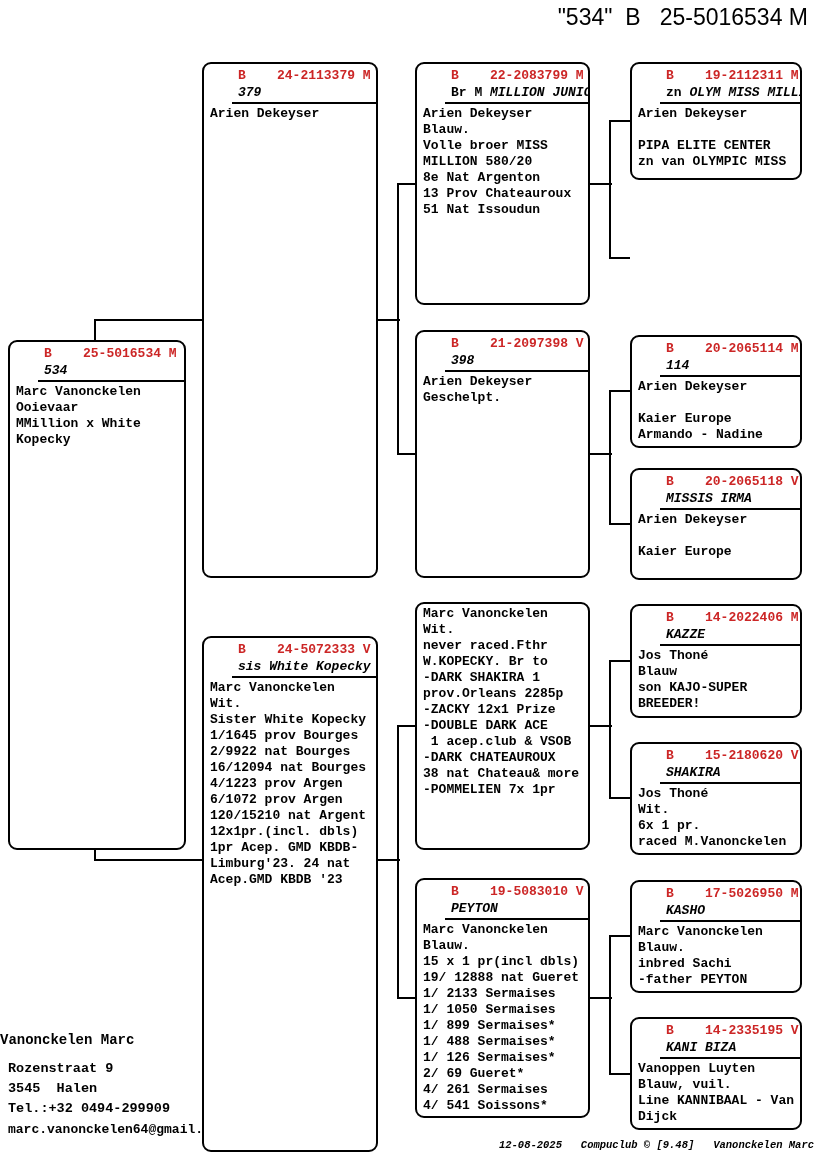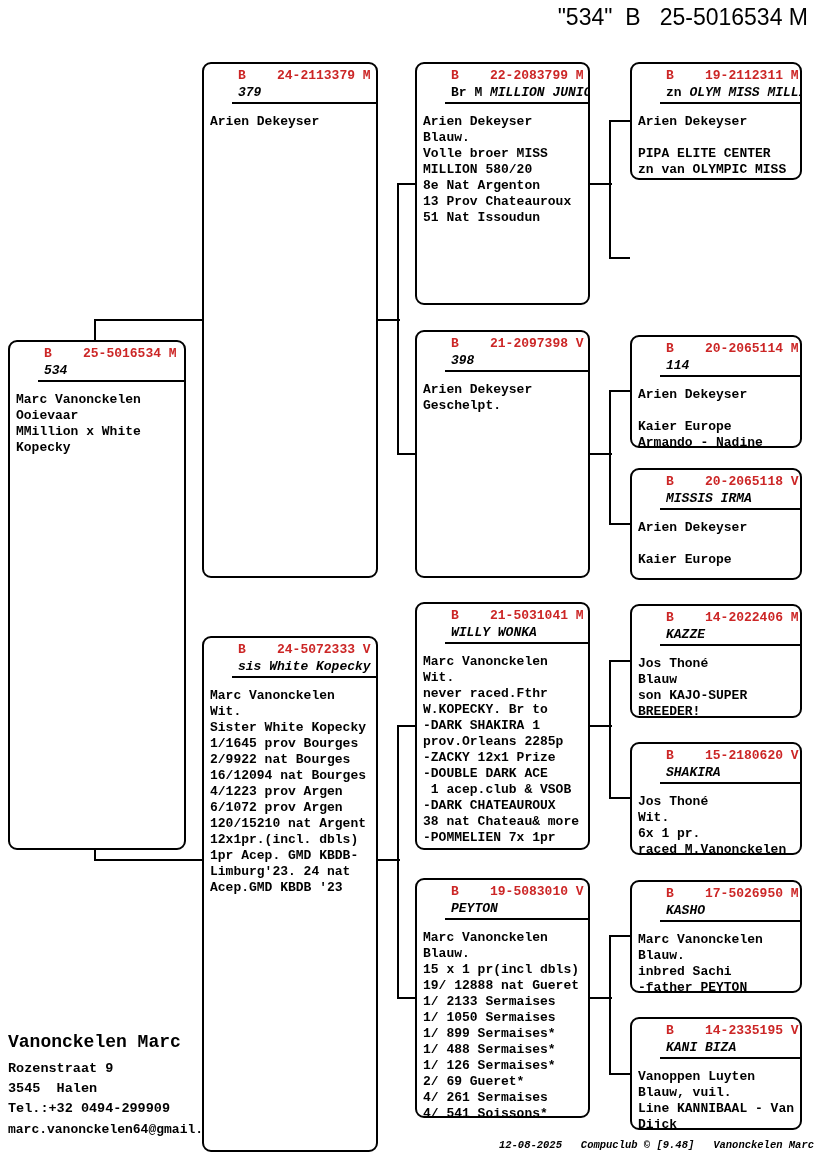--- a/index.html
+++ b/index.html
@@ -41,33 +41,33 @@
   }
   .pname {
     font-weight: bold;
     font-style: italic;
     font-size: 13px;
     line-height: 17px;
     white-space: pre;
     color: var(--ink);
   }
   .pname .prefix { font-style: normal; text-align: center; }
-  .pbody { padding: 10px 0 0 6px; }
+  .pbody { padding: 2px 0 0 6px; }
   .pline {
     font-weight: bold;
     font-size: 13px;
     line-height: 16px;
     white-space: pre;
     color: var(--ink);
   }
   .owner-name {
     position: absolute;
-    left: 8px;
+    left: 0;
     top: 1032px;
-    font-size: 18px;
+    font-size: 14px;
     font-weight: bold;
     white-space: pre;
     font-family: Liberation Mono, monospace;
   }
   .addr { position: absolute; left: 8px; font-size: 13.5px; font-weight: bold; white-space: pre; }
   .addr1 { top: 1061px; }
   .addr2 { top: 1081px; }
   .addr3 { top: 1101px; }
   .email { position: absolute; left: 8px; top: 1122px; font-size: 13px; font-weight: bold; white-space: pre; }
   .credit {
@@ -181,24 +181,20 @@
       <div class="pring">B    21-2097398 V</div>
       <div class="pname"><span class="prefix"></span><span>398</span></div>
     </div>
     <div class="pbody">
         <div class="pline">Arien Dekeyser</div>
         <div class="pline">Geschelpt.</div>
       </div>
   </div>
 
   <div class="pbox" style="left:415px;top:602px;width:175px;height:248px">
-    <div class="phead">
-      <div class="pring">B    21-5031041 M</div>
-      <div class="pname"><span class="prefix"></span><span>WILLY WONKA</span></div>
-    </div>
     <div class="pbody">
         <div class="pline">Marc Vanonckelen</div>
         <div class="pline">Wit.</div>
         <div class="pline">never raced.Fthr</div>
         <div class="pline">W.KOPECKY. Br to</div>
         <div class="pline">-DARK SHAKIRA 1</div>
         <div class="pline">prov.Orleans 2285p</div>
         <div class="pline">-ZACKY 12x1 Prize</div>
         <div class="pline">-DOUBLE DARK ACE</div>
         <div class="pline"> 1 acep.club &amp; VSOB</div>

